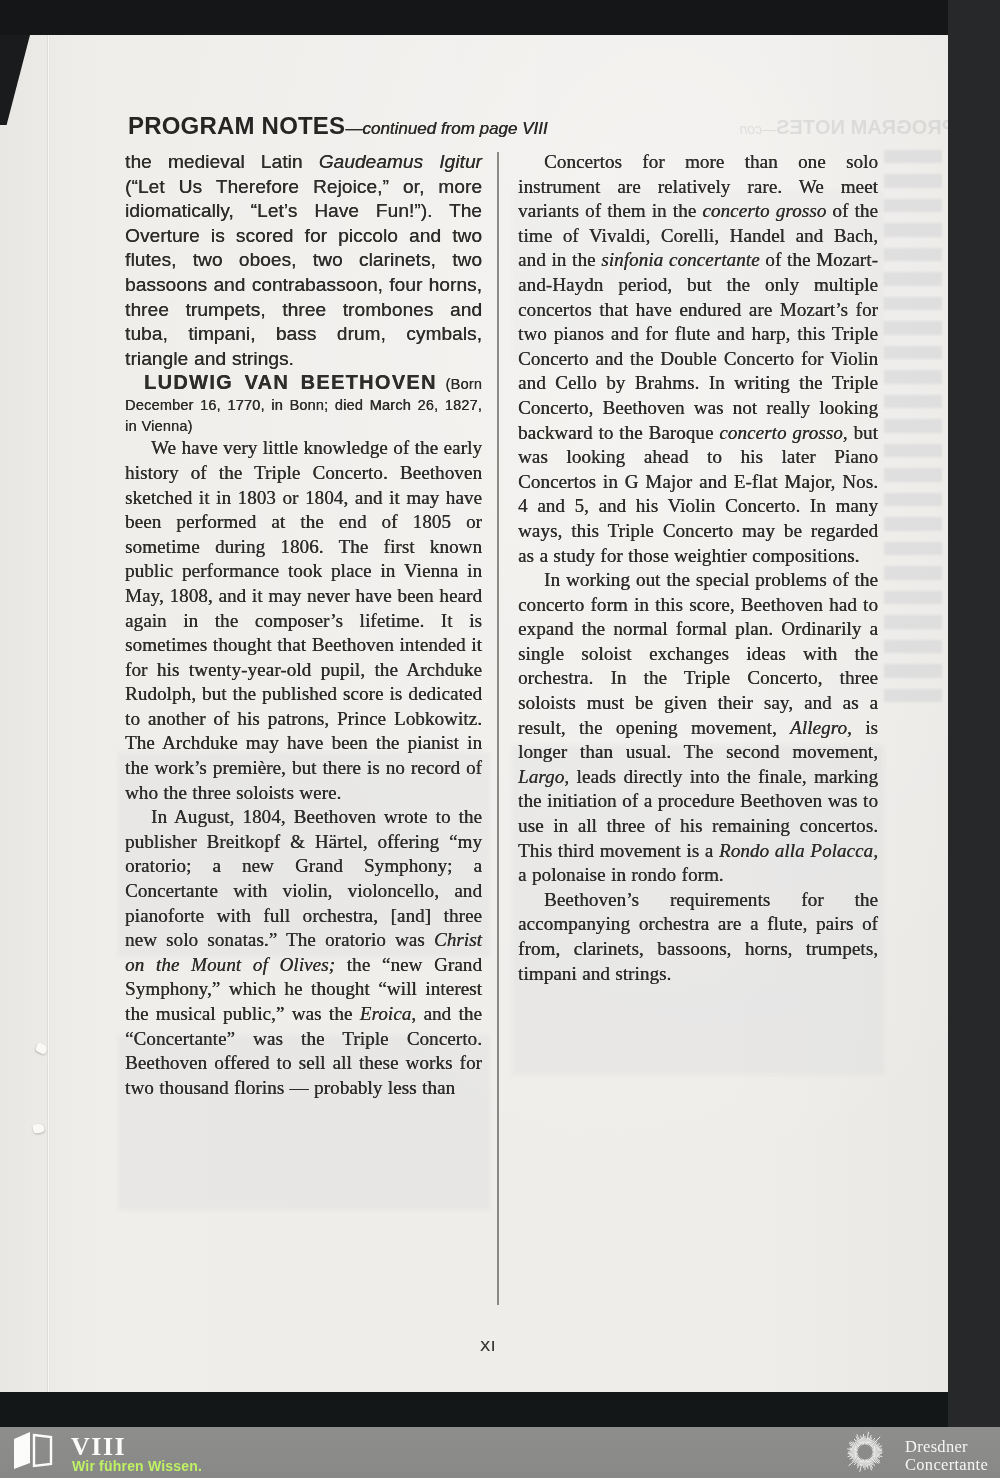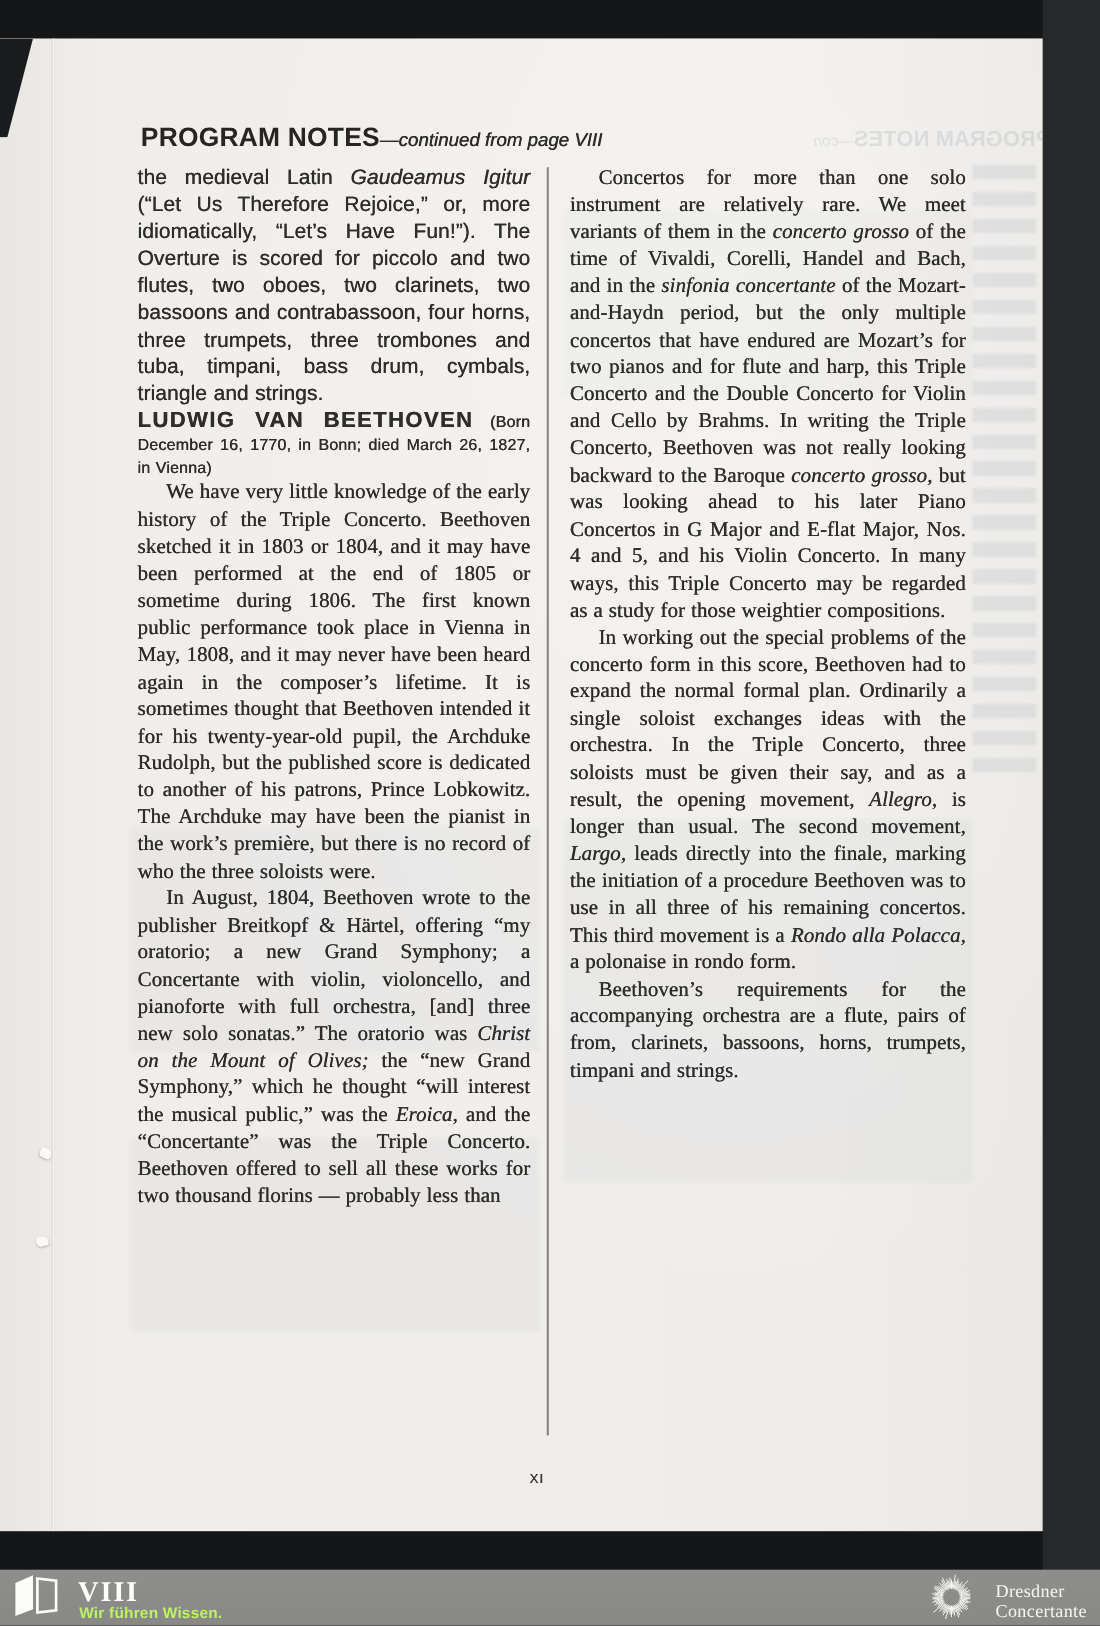--- a/index.html
+++ b/index.html
@@ -47,26 +47,26 @@
   .col{position:absolute;top:150px;color:#2e2d2b;font-size:19px;line-height:24.6px;
     text-align:justify;letter-spacing:.1px;word-spacing:.5px;
     text-shadow:.3px 0 0 currentColor;}
   .col-left{left:125px;width:357px;}
   .col-right{left:518px;width:360px;}
   .col p{margin:0;}
   .col p.ind{text-indent:26px;font-family:Liberation Serif, serif;}
   .it{font-style:italic;}
   .divider{position:absolute;left:497px;top:152px;width:1.5px;height:1153px;background:#55534f;opacity:.65;}
   .heading-block{margin-top:22px;line-height:19px;text-align:justify;}
-  .composer-name{font-weight:bold;font-size:20px;letter-spacing:1.3px;line-height:23px;}
+  .composer-name{font-weight:bold;font-size:20px;letter-spacing:1.3px;line-height:23px;margin-left:19px;}
   .composer-dates{font-size:14.5px;letter-spacing:.2px;}
   .work-title{margin-top:13px;margin-bottom:7px;font-weight:bold;font-style:italic;
     font-size:19.5px;line-height:24.6px;text-align:left;letter-spacing:.1px;}
   .page-number{position:absolute;left:438px;top:1337px;width:100px;text-align:center;
-    font-size:12px;color:#3b3a38;letter-spacing:1px;text-shadow:.3px 0 0 currentColor;}
+    font-size:15px;color:#3b3a38;letter-spacing:1px;text-shadow:.3px 0 0 currentColor;}
   
   .footer-bar{position:absolute;left:0;top:1427px;width:1000px;height:51px;
     background:linear-gradient(180deg,#8e8e8c,#888886);}
   .slub-icon{position:absolute;left:13px;top:1430px;width:40px;height:40px;}
   .slub-word{position:absolute;left:71px;top:1432px;font-family:"Liberation Serif",serif;
     font-weight:bold;font-size:26px;letter-spacing:1.5px;color:#fcfcfb;}
   .slub-tagline{position:absolute;left:72px;top:1458px;font-weight:bold;font-size:14px;
     color:#bef264;letter-spacing:.2px;}
   .phil-icon{position:absolute;left:843px;top:1430px;width:44px;height:44px;}
   .phil-text{position:absolute;left:905px;top:1438px;font-family:"Liberation Serif",serif;

